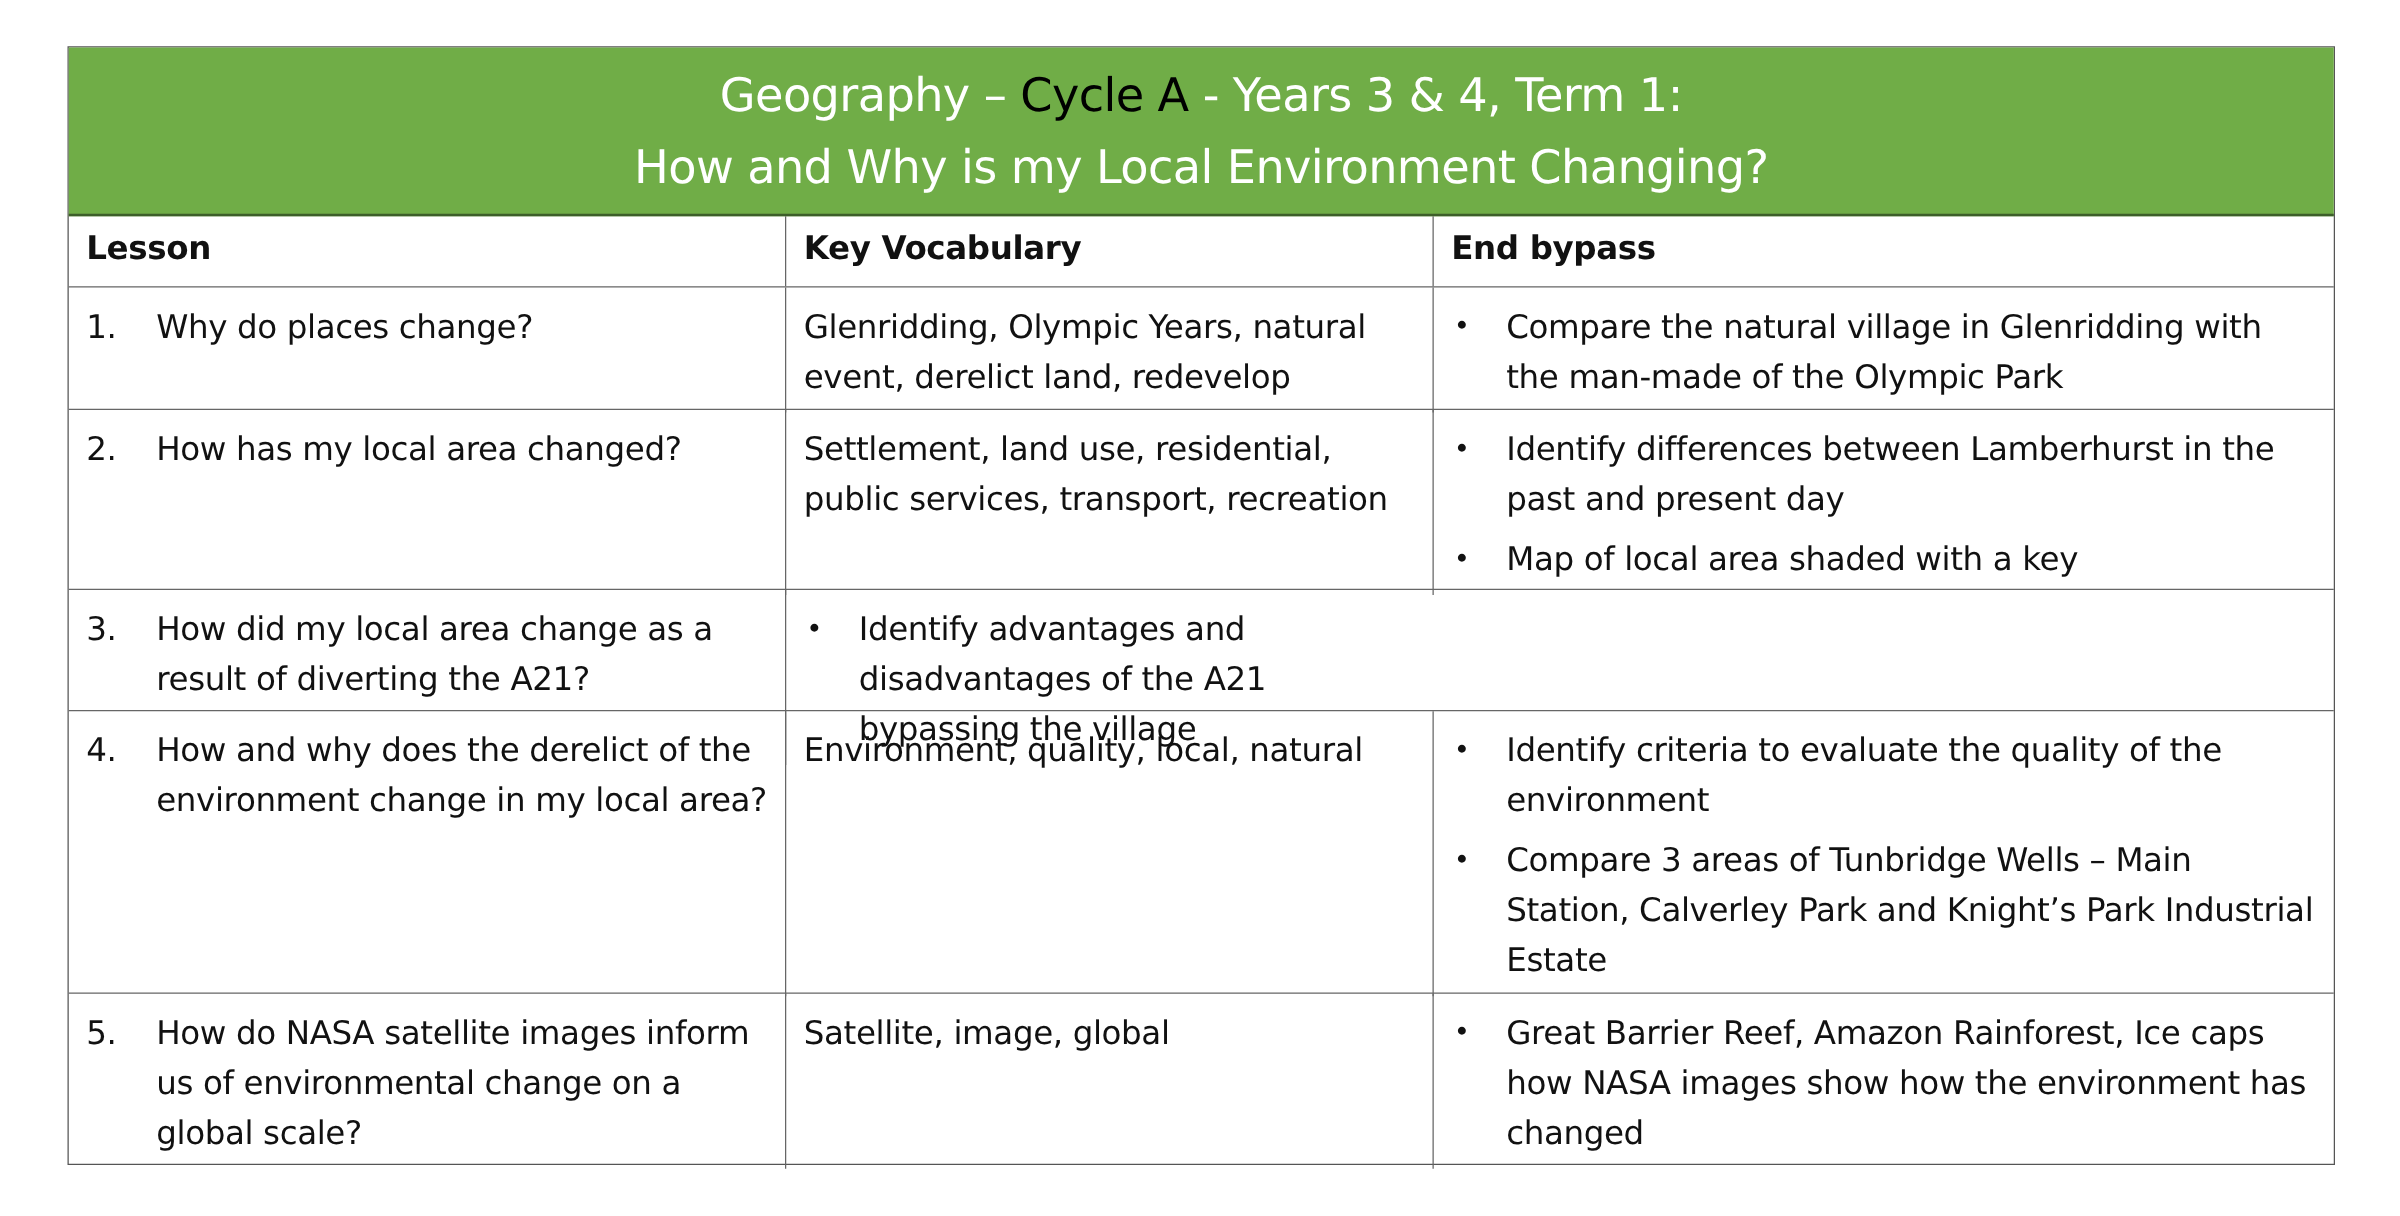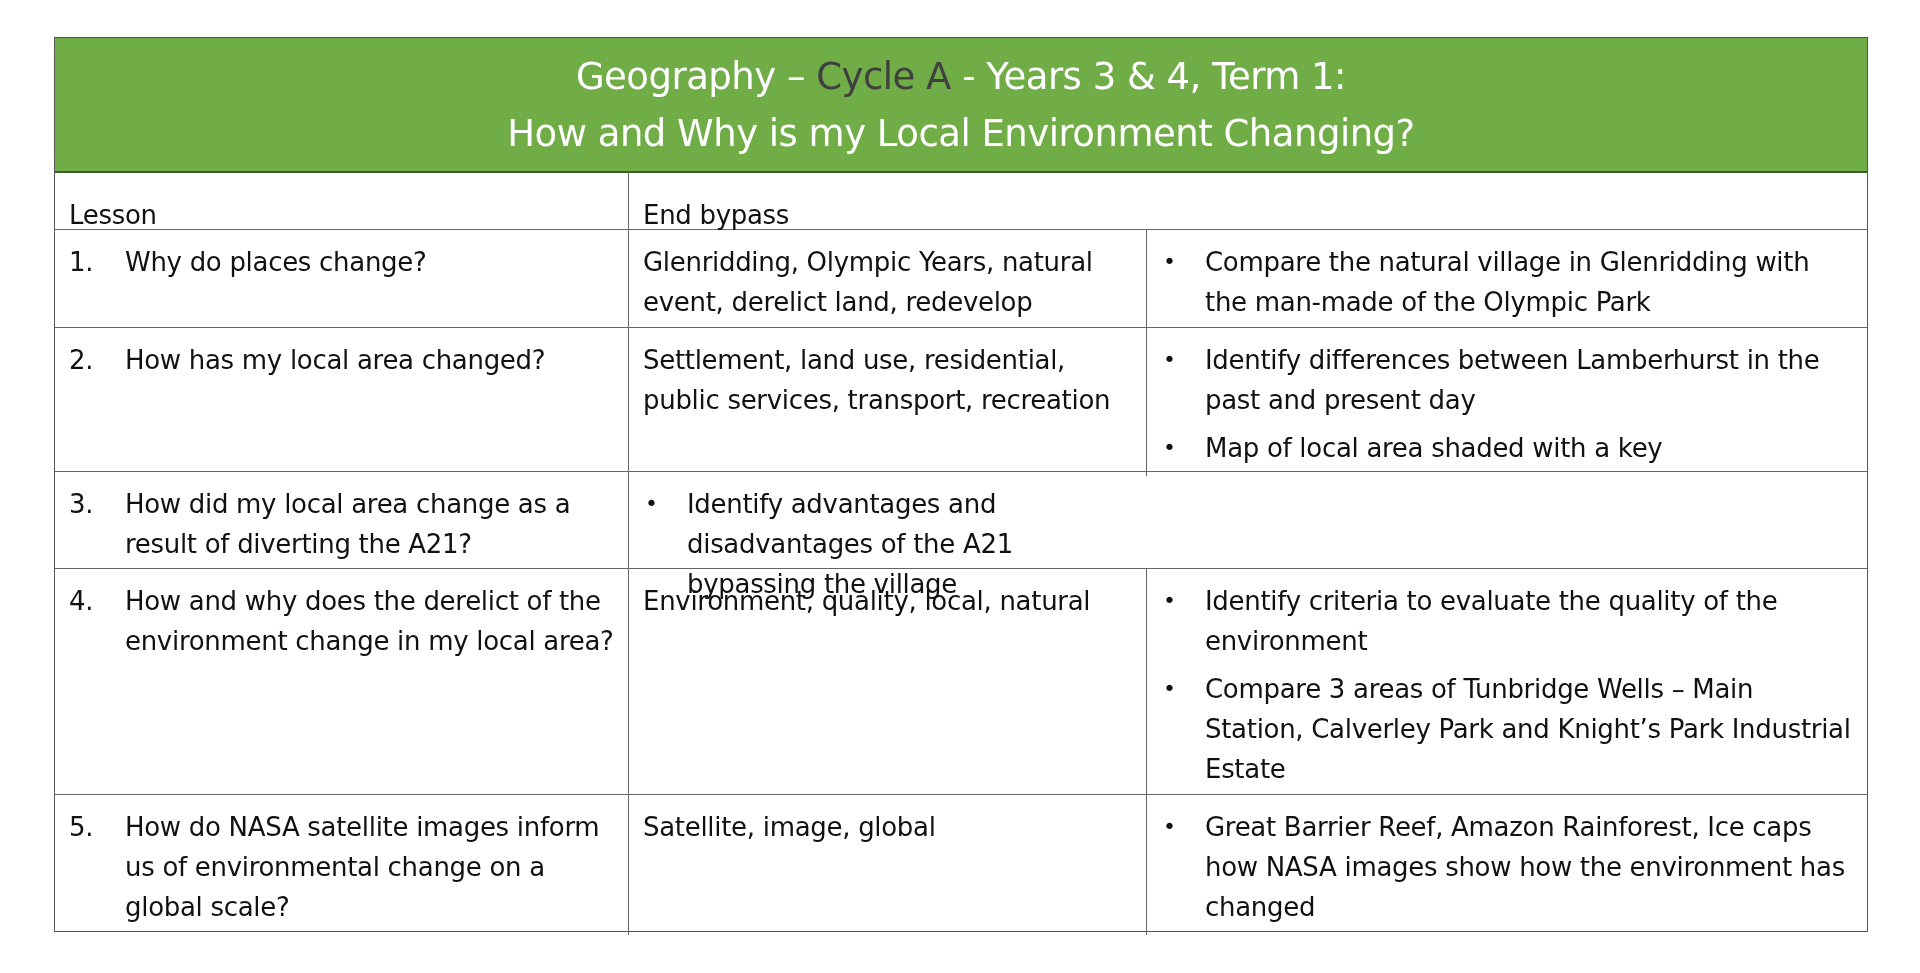--- a/index.html
+++ b/index.html
@@ -3,46 +3,47 @@
 <meta charset="utf-8">
 <style>
   html, body { margin: 0; padding: 0; background: #ffffff; }
   body { width: 1920px; height: 973px; position: relative; overflow: hidden;
          font-family: "DejaVu Sans", sans-serif; color: #111; }
   .doc-table { position: absolute; left: 54px; top: 37px; width: 1814px;
                border: 1.5px solid #555; box-sizing: border-box; }
   .title-bar { background: #70ad47; height: 133px; border-bottom: 2px solid #3d5e2a;
                display: flex; flex-direction: column; align-items: center; justify-content: center;
                color: #ffffff; font-size: 37px; line-height: 57px; letter-spacing: -0.5px; }
-  .title-bar .red { color: #404040; }
+  .title-bar .red { color: #000000; }
   .row { display: grid; grid-template-columns: 574px 518px 1fr; border-bottom: 1.5px solid #666; box-sizing: border-box; }
   .row:last-child { border-bottom: none; }
   .cell { border-right: 1.5px solid #666; padding: 12px 14px 0 14px; box-sizing: border-box;
           font-size: 26px; line-height: 40px; letter-spacing: -0.3px; }
   .cell:last-child { border-right: none; }
-  .hdr .cell { font-weight: normal; padding-top: 22px; }
+  .hdr .cell { font-weight: bold; padding-top: 6px; }
   .lesson { display: flex; }
   .lesson .num { width: 56px; flex: none; }
   .bullets { margin: 0; padding: 0; list-style: none; }
   .bullets li { display: flex; margin-bottom: 8px; }
   .bullets li .dot { width: 42px; flex: none; font-size: 22px; padding-left: 2px; }
 </style>
 </head>
 <body>
 
 <div class="doc-table">
   <div class="title-bar">
     <div>
       <span>Geography – </span><span class="red">Cycle A</span><span> - Years 3 &amp; 4, Term 1:</span>
     </div>
     <div>How and Why is my Local Environment Changing?</div>
   </div>
 
   <div class="row hdr" style="height:57px">
     <div class="cell">Lesson</div>
+    <div class="cell">Key Vocabulary</div>
     <div class="cell">End bypass</div>
   </div>
 
   <div id="rows">
       <div class="row" style="height: 98px;">
     <div class="cell lesson">
       <span class="num">1.</span>
       <span>Why do places change?</span>
     </div>
     <div class="cell">Glenridding, Olympic Years, natural event, derelict land, redevelop</div>

